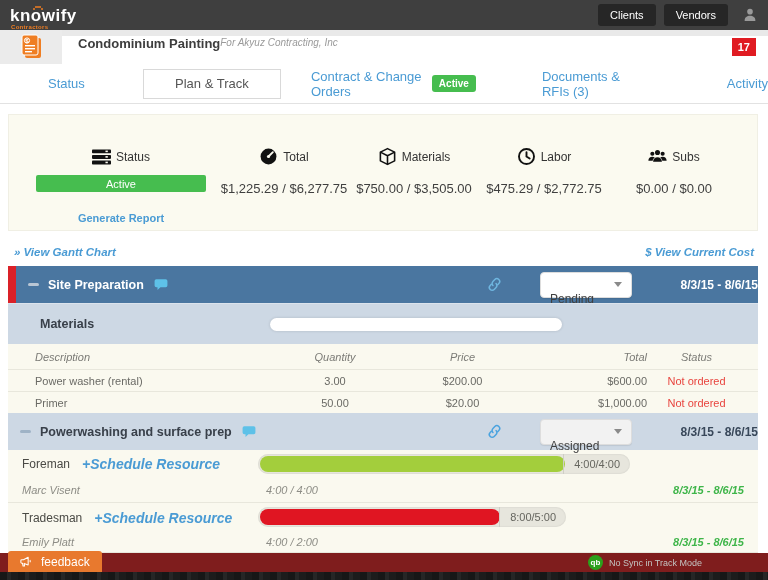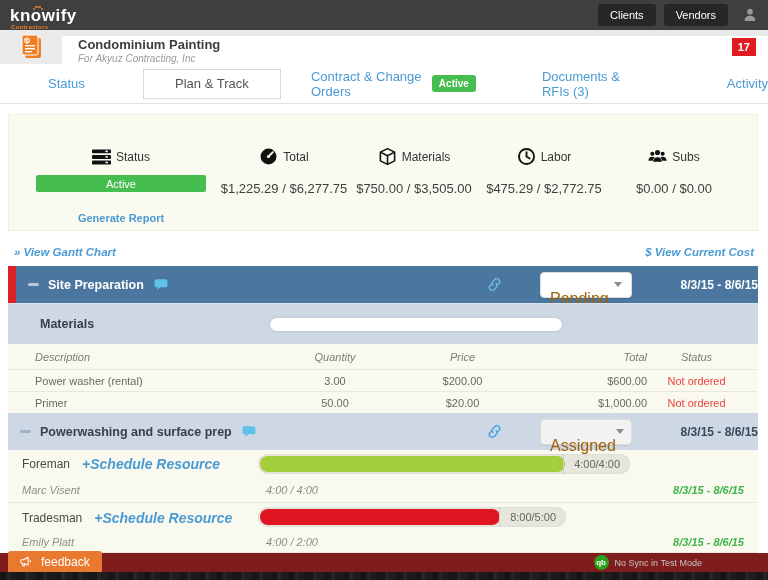--- a/index.html
+++ b/index.html
@@ -16,21 +16,21 @@
   .logo-sub { position:absolute; left:1px; top:17px; color:#ef7e23; font-size:6px; font-weight:bold; letter-spacing:.3px; }
   .topbar-right { margin-left:auto; display:flex; align-items:center; gap:8px; }
   .top-btn { background:#262626; color:#fff; font-size:11px; padding:5px 12px; border:none; border-radius:3px; cursor:pointer; }
   .user-icon { color:#9a9a9a; width:16px; height:16px; margin-left:6px; }
 
   
   .gray-strip { height:6px; background:#e9e9e9; }
   .header-band { height:28px; background:#fff; display:flex; position:relative; }
   .doc-block { position:absolute; left:0; top:-6px; width:62px; height:34px; background:#ebebeb;
     display:flex; align-items:center; justify-content:center; }
-  .header-text { margin-left:78px; display:flex; flex-direction:column; justify-content:center; margin-top:-6px; padding-top:6px; }
+  .header-text { margin-left:78px; display:flex; flex-direction:row; justify-content:center; margin-top:-6px; padding-top:6px; }
   .header-title { font-size:13px; font-weight:bold; color:#3d3d3d; }
   .header-sub { font-size:10px; font-style:italic; color:#9a9a9a; margin-top:1px; }
   .notif-badge { position:absolute; right:12px; top:2px; background:#e01b22; color:#fff; font-size:11px; font-weight:bold;
     padding:3px 6px; border-radius:0; cursor:pointer; }
 
   
   .tabs { height:40px; border-bottom:1px solid #e2e2e2; display:flex; align-items:center; font-size:13px; position:relative; }
   .tab-link { color:#4a9bd4; cursor:pointer; }
   .tab-status { margin-left:48px; }
   .tab-plan { margin-left:58px; width:172px; height:30px; border:1px solid #d9d9d9; background:#fff;
@@ -65,21 +65,21 @@
   .task-bar .collapse-dash { background:#9fb3c6; }
   .phase-title { color:#fff; font-size:12.5px; font-weight:bold; }
   .task-title { color:#39404a; font-size:12.5px; font-weight:bold; }
   .comment-icon { width:14px; height:14px; margin-left:10px; color:#5ec1e8; cursor:pointer; }
   .bar-right { margin-left:auto; display:flex; align-items:center; }
   .chain-icon { width:15px; height:15px; color:#6fb6e0; cursor:pointer; }
   .task-bar .chain-icon { color:#4aa3df; }
   .dropdown { margin-left:38px; width:92px; height:26px; background:#fff; border:1px solid #ddd; border-radius:4px;
     display:flex; align-items:center; padding:0 9px; cursor:pointer; box-shadow:0 1px 1px rgba(0,0,0,.08); }
   .task-bar .dropdown { background:#f2f2f2; }
-  .dd-label { font-size:16px; color:#a16207; flex:1;margin-top:28px; }
+  .dd-label { font-size:12px; color:#404040; flex:1;margin-top:28px; }
   .dd-caret { width:0; height:0; border-left:4px solid transparent; border-right:4px solid transparent; border-top:5px solid #8a8a8a; }
   .bar-dates { width:120px; text-align:right; font-size:12px; font-weight:bold; margin-left:6px; }
   .phase-bar .bar-dates { color:#fff; }
   .task-bar .bar-dates { color:#39485a; }
 
   
   .materials-row { height:41px; background:#cdd8e4; border-top:1px solid #dbe3ec; }
   .empty-progress { position:absolute; left:262px; top:14px; width:292px; height:13px; background:#fff;
     border-radius:7px; box-shadow:0 0 3px rgba(0,0,0,.15); }
 
@@ -348,16 +348,16 @@
 <div class="footer">
   <button class="feedback-btn">
     <svg viewBox="0 0 24 24" fill="none" stroke="#fff" stroke-width="1.8" stroke-linejoin="round">
       <path d="M14 4L6 8H3a1.5 1.5 0 0 0-1.5 1.5v3A1.5 1.5 0 0 0 3 14h1.2l1 5h2.6l-.8-4.6L14 17V4z"></path>
       <path d="M17 8.5a3.5 3.5 0 0 1 0 4"></path>
     </svg>
     <span>feedback</span>
   </button>
   <div class="qb-wrap">
     <span class="qb-circle">qb</span>
-    <span class="sync-text">No Sync in Test Mode</span>
+    <span class="sync-text">No Sync in Track Mode</span>
   </div>
 </div>
 <div class="bottom-strip"></div>
 
 </body></html>

